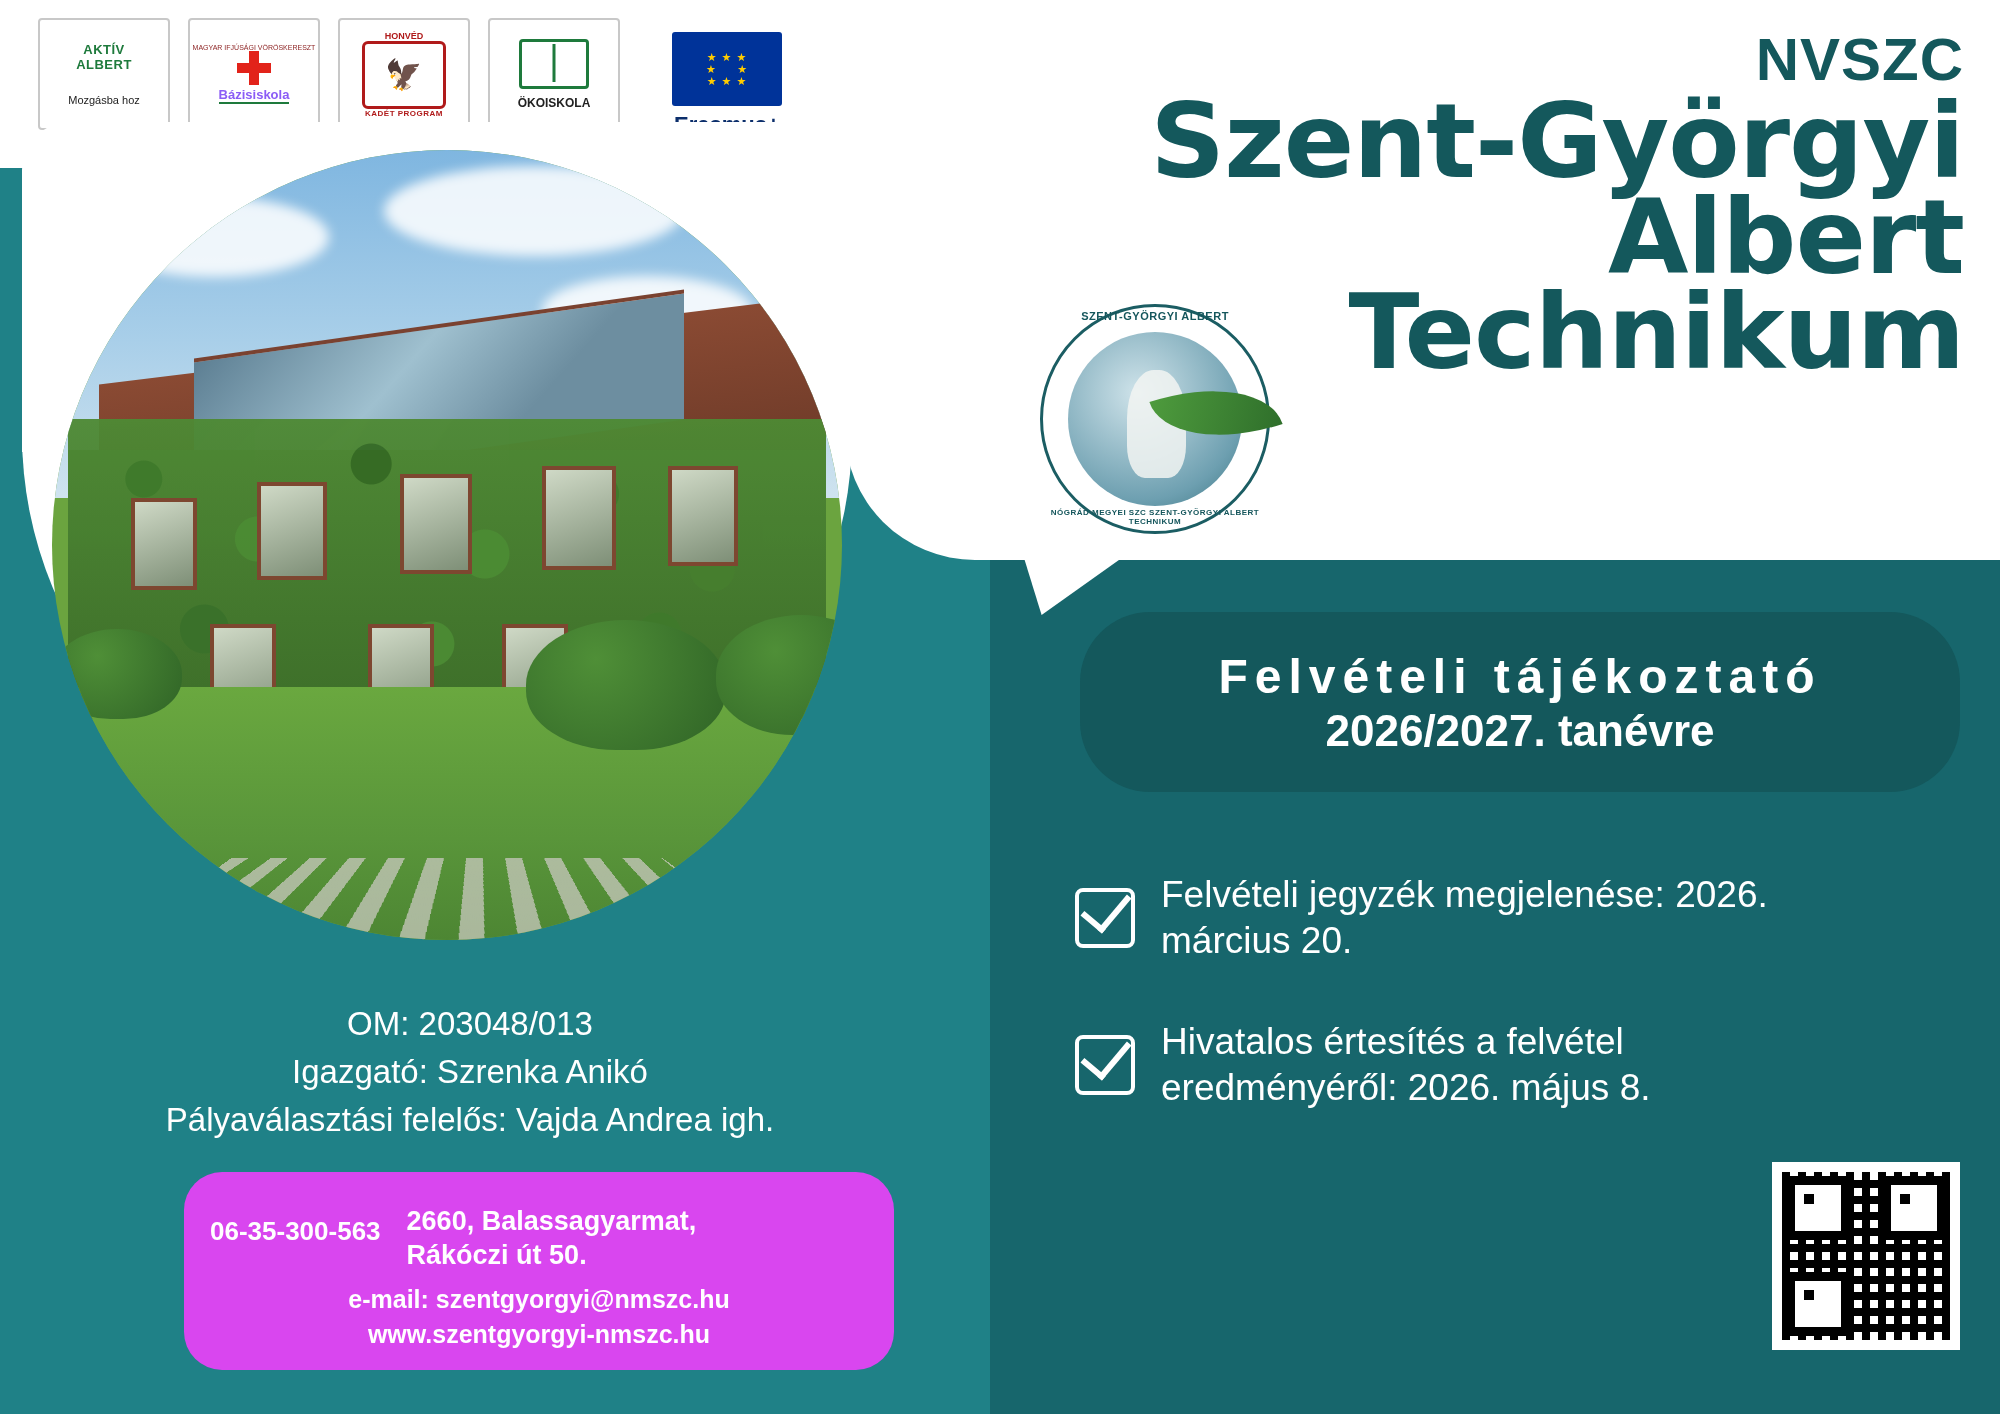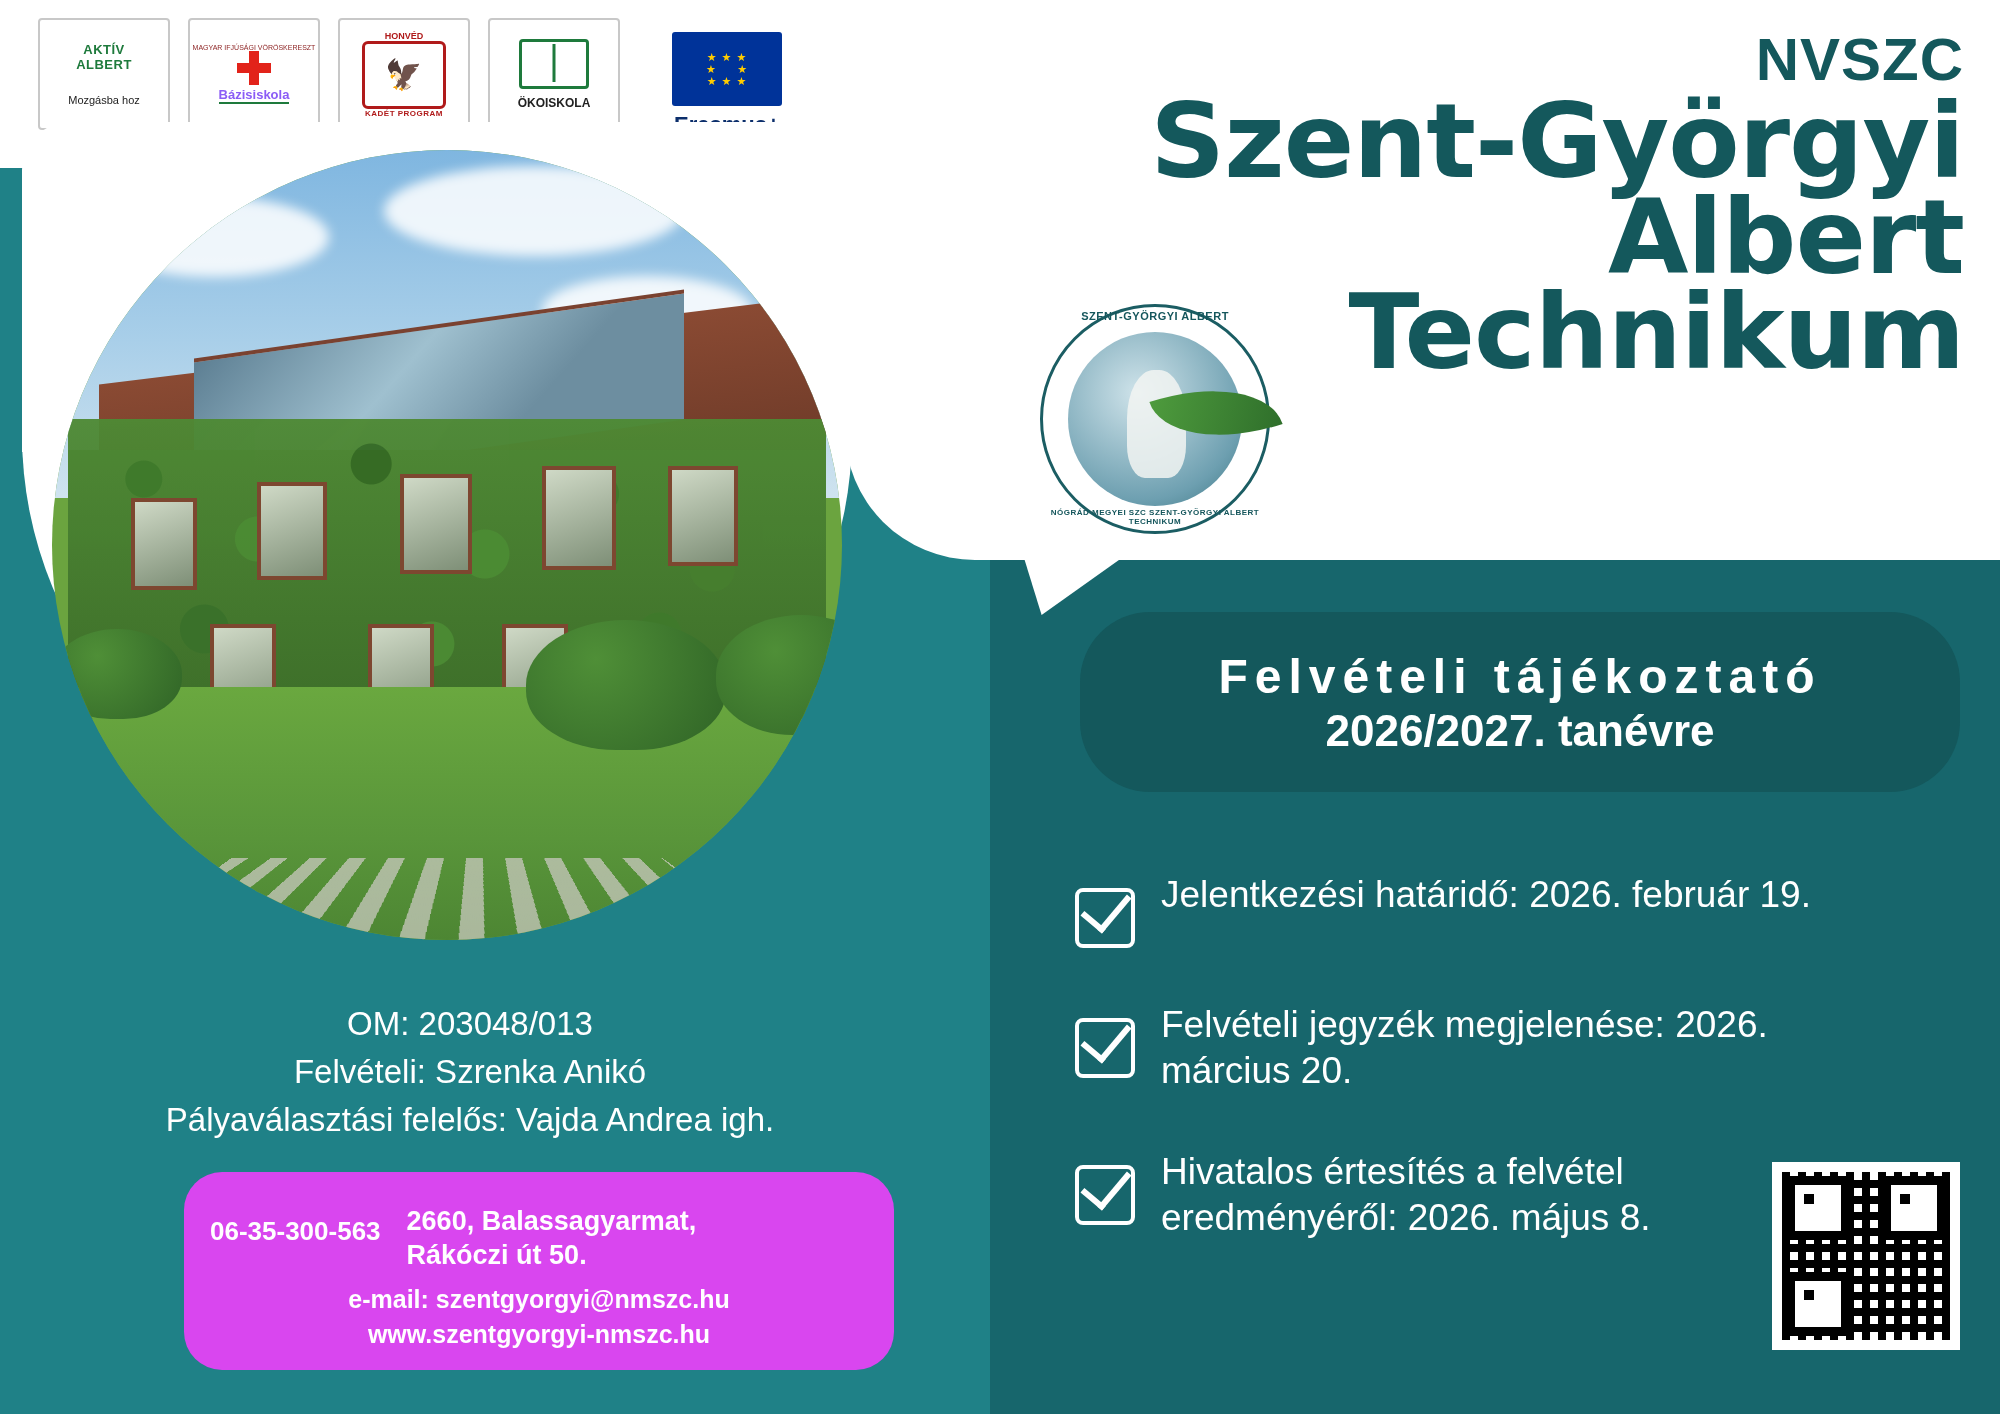--- a/index.html
+++ b/index.html
@@ -540,35 +540,31 @@
   </div>
 
   <div class="info-banner">
     <div class="t1">Felvételi tájékoztató</div>
     <div class="t2">2026/2027. tanévre</div>
   </div>
 
   <div class="checklist">
     <div class="check-row">
       <div class="checkbox"></div>
-      <div class="check-text">Jelentkezési határidő: 2026. február 19.</div>
-    </div>
-    <div class="check-row">
-      <div class="checkbox"></div>
       <div class="check-text">Felvételi jegyzék megjelenése: 2026. március 20.</div>
     </div>
     <div class="check-row">
       <div class="checkbox"></div>
       <div class="check-text">Hivatalos értesítés a felvétel eredményéről: 2026. május 8.</div>
     </div>
   </div>
 
   <div class="school-meta">
     <div>OM: 203048/013</div>
-    <div>Felvételi: Szrenka Anikó</div>
+    <div>Igazgató: Szrenka Anikó</div>
     <div>Pályaválasztási felelős: Vajda Andrea igh.</div>
   </div>
 
   <div class="contact-card">
     <div class="contact-top">
       <div class="contact-phone">06-35-300-563</div>
       <div class="contact-address">
         <div>2660, Balassagyarmat,</div>
         <div>Rákóczi út 50.</div>
       </div>

